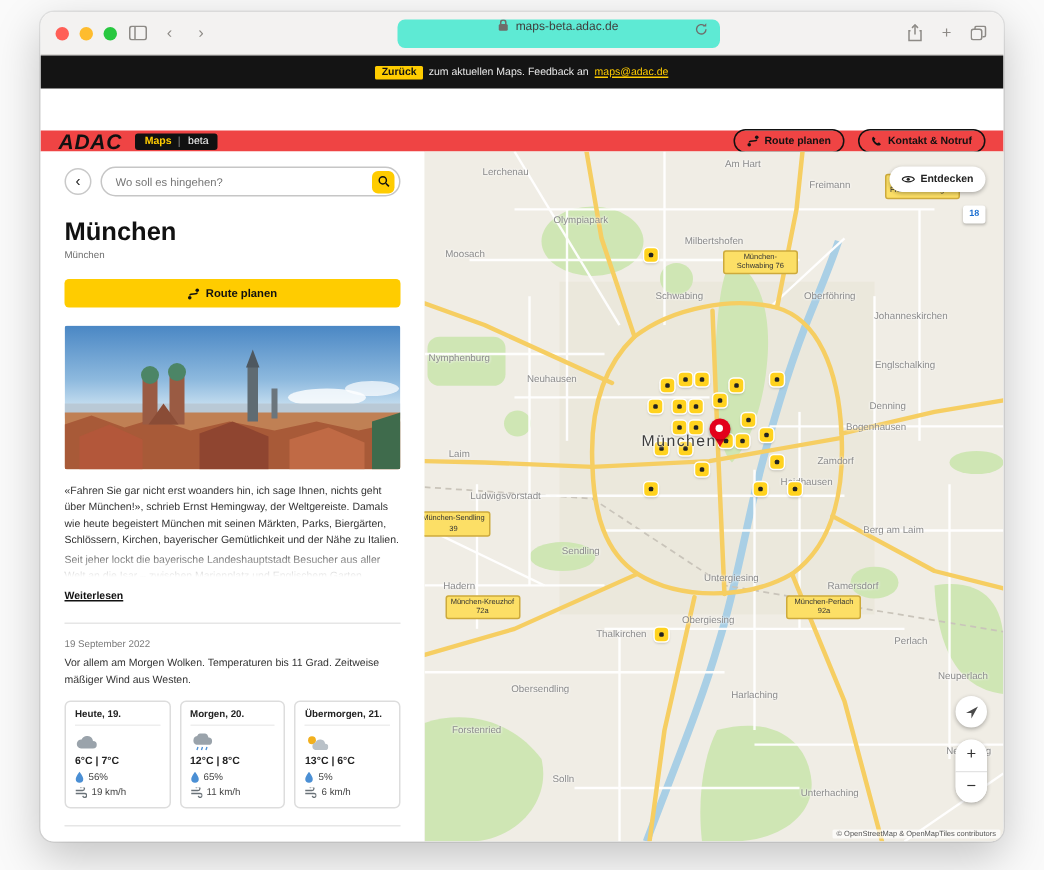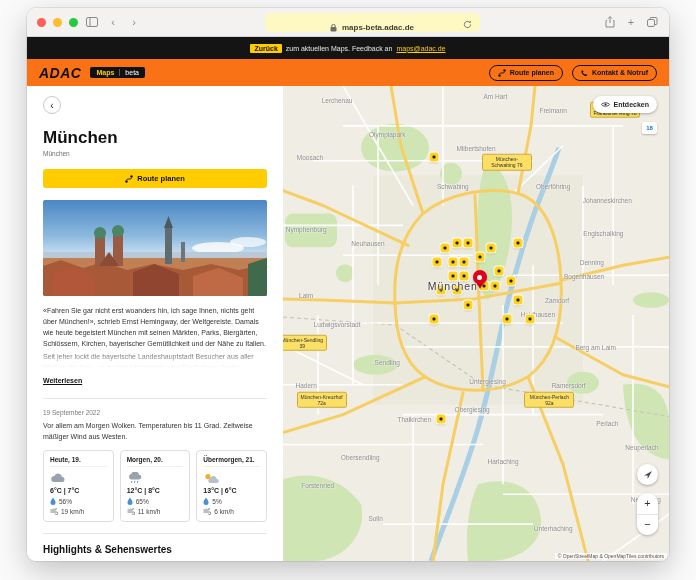--- a/index.html
+++ b/index.html
@@ -12,32 +12,32 @@
 
   
   .browser-bar { height:29px; background:#f3f2f1; border-bottom:1px solid #d8d6d3;
                  display:flex; align-items:center; padding:0 10px; gap:7px; flex:0 0 auto; }
   .tl { width:9px; height:9px; border-radius:50%; }
   .tl.r { background:#ff5f57; } .tl.y { background:#febc2e; } .tl.g { background:#28c840; }
   .bicon { color:#8d8a86; font-size:11px; line-height:1; display:flex; align-items:center; justify-content:center;
            width:14px; height:14px; }
   .bicon svg { display:block; }
   .spacer { flex:1; }
-  .url-pill { width:215px; height:19px; background:#fef9c3; border-radius:5px; display:flex;
-              align-items:flex-end; justify-content:center; gap:4px; font-size:8px; color:#3f3e3d; position:relative;font-weight:bold; }
+  .url-pill { width:215px; height:19px; background:#5eead4; border-radius:5px; display:flex;
+              align-items:flex-start; justify-content:center; gap:4px; font-size:8px; color:#3f3e3d; position:relative; }
   .url-pill .reload { position:absolute; right:5px; }
 
   
   .notice { height:22px; background:#141414; display:flex; align-items:center; justify-content:center;
             gap:4px; font-size:7px; color:#e8e8e8; flex:0 0 auto; }
   .notice .hl { background:#ffcc00; color:#111; font-weight:bold; padding:1px 4px; border-radius:1px; }
   .notice .lnk { color:#ffcc00; text-decoration:underline; cursor:pointer; }
 
   
-  .app-header { height:27px; background:#f97316; display:flex; align-items:center; padding:0 12px; gap:9px; flex:0 0 auto; }
+  .app-header { height:14px; background:#ef4444; display:flex; align-items:center; padding:0 12px; gap:9px; flex:0 0 auto;margin-top:28px; }
   .logo { font-size:14px; font-weight:800; font-style:italic; letter-spacing:.5px; color:#111; }
   .product-badge { background:#111; border-radius:2px; padding:2px 6px; display:flex; align-items:center; gap:5px;
                    font-size:7px; }
   .product-badge .p { color:#ffcc00; font-weight:bold; }
   .product-badge .b { color:#fff; border-left:1px solid #5a5a5a; padding-left:5px; }
   .hdr-btn { border:1px solid #111; background:transparent; border-radius:10px; height:16px; padding:0 8px;
              display:flex; align-items:center; gap:4px; font-size:7px; font-weight:bold; color:#111; cursor:pointer; }
 
   
   .content { flex:1; display:flex; min-height:0; }
@@ -197,20 +197,29 @@
       <span>Kontakt &amp; Notruf</span>
     </button>
   </div>
 
   <div class="content">
 
     <div class="left">
 
       <div class="search-row">
         <button class="back-btn">‹</button>
+        <div class="search-box">
+          <input type="text" placeholder="Wo soll es hingehen?" style="">
+          <button class="search-btn">
+            <svg width="8" height="8" viewBox="0 0 9 9">
+                <circle cx="3.6" cy="3.6" r="2.7" fill="none" stroke="#111" stroke-width="1.1"></circle>
+                <line x1="5.8" y1="5.8" x2="8.2" y2="8.2" stroke="#111" stroke-width="1.2"></line>
+              </svg>
+          </button>
+        </div>
       </div>
 
       <h1>München</h1>
       <div class="sub">München</div>
 
       <button class="route-btn">
         <svg width="8" height="8" viewBox="0 0 8 8">
             <circle cx="1.5" cy="6.5" r="1.2" fill="#111"></circle>
             <circle cx="6.5" cy="1.5" r="1.2" fill="#111"></circle>
             <path d="M1.5 5 C1.5 3 6.5 5 6.5 3" fill="none" stroke="#111" stroke-width="0.9"></path>

